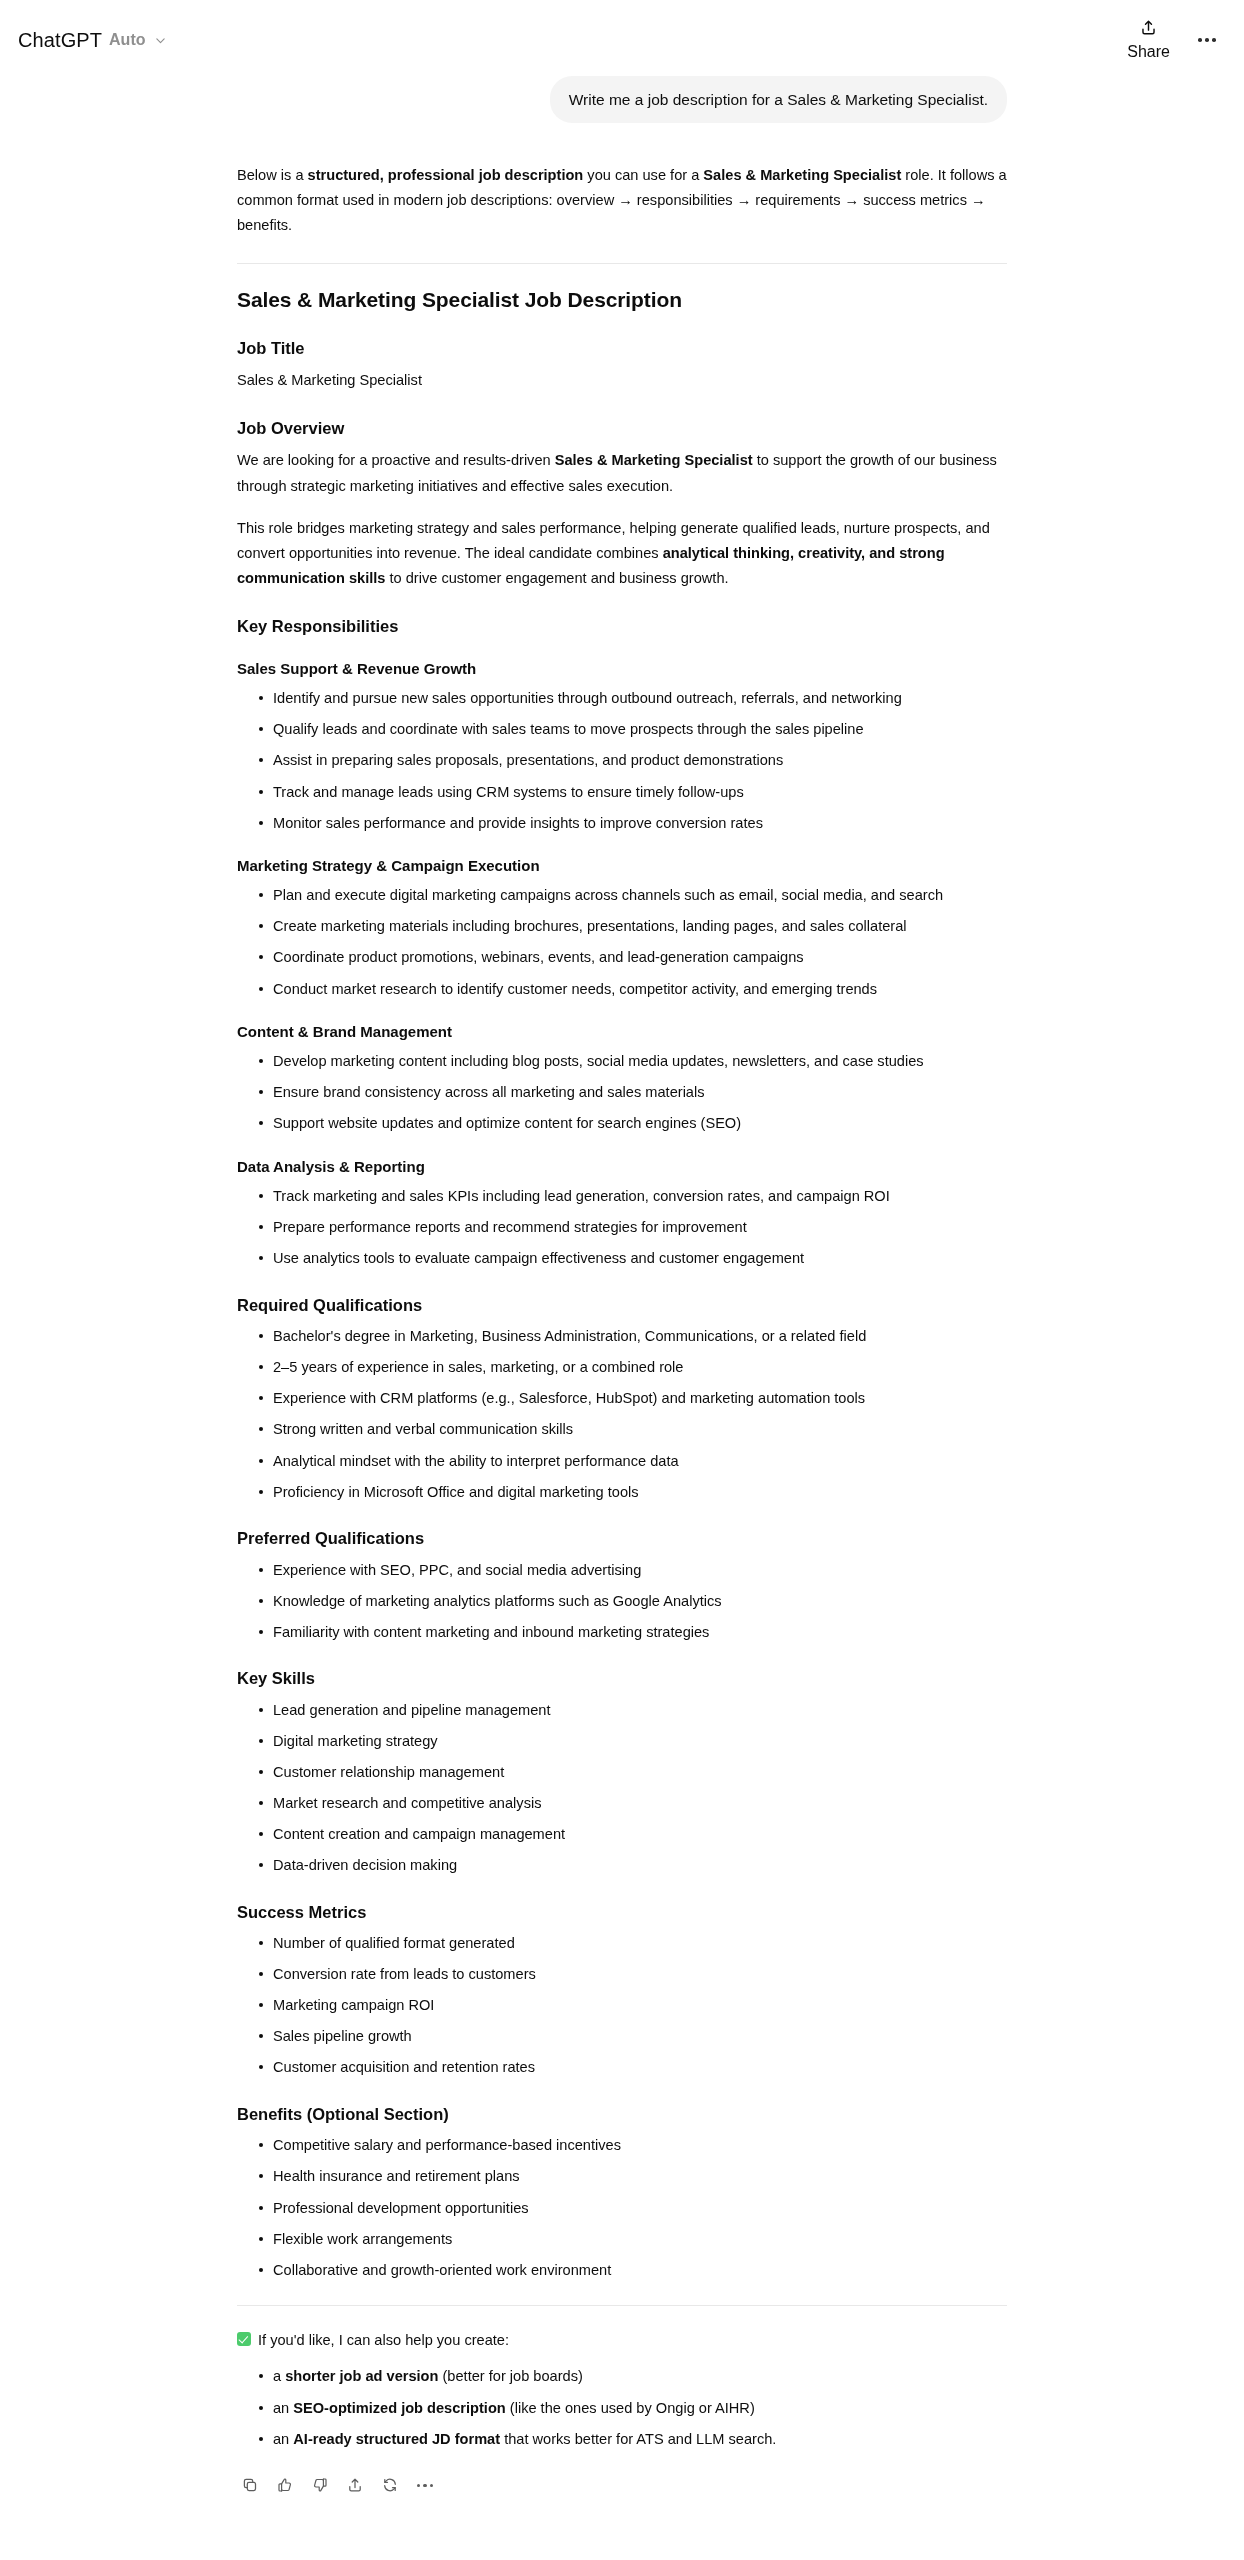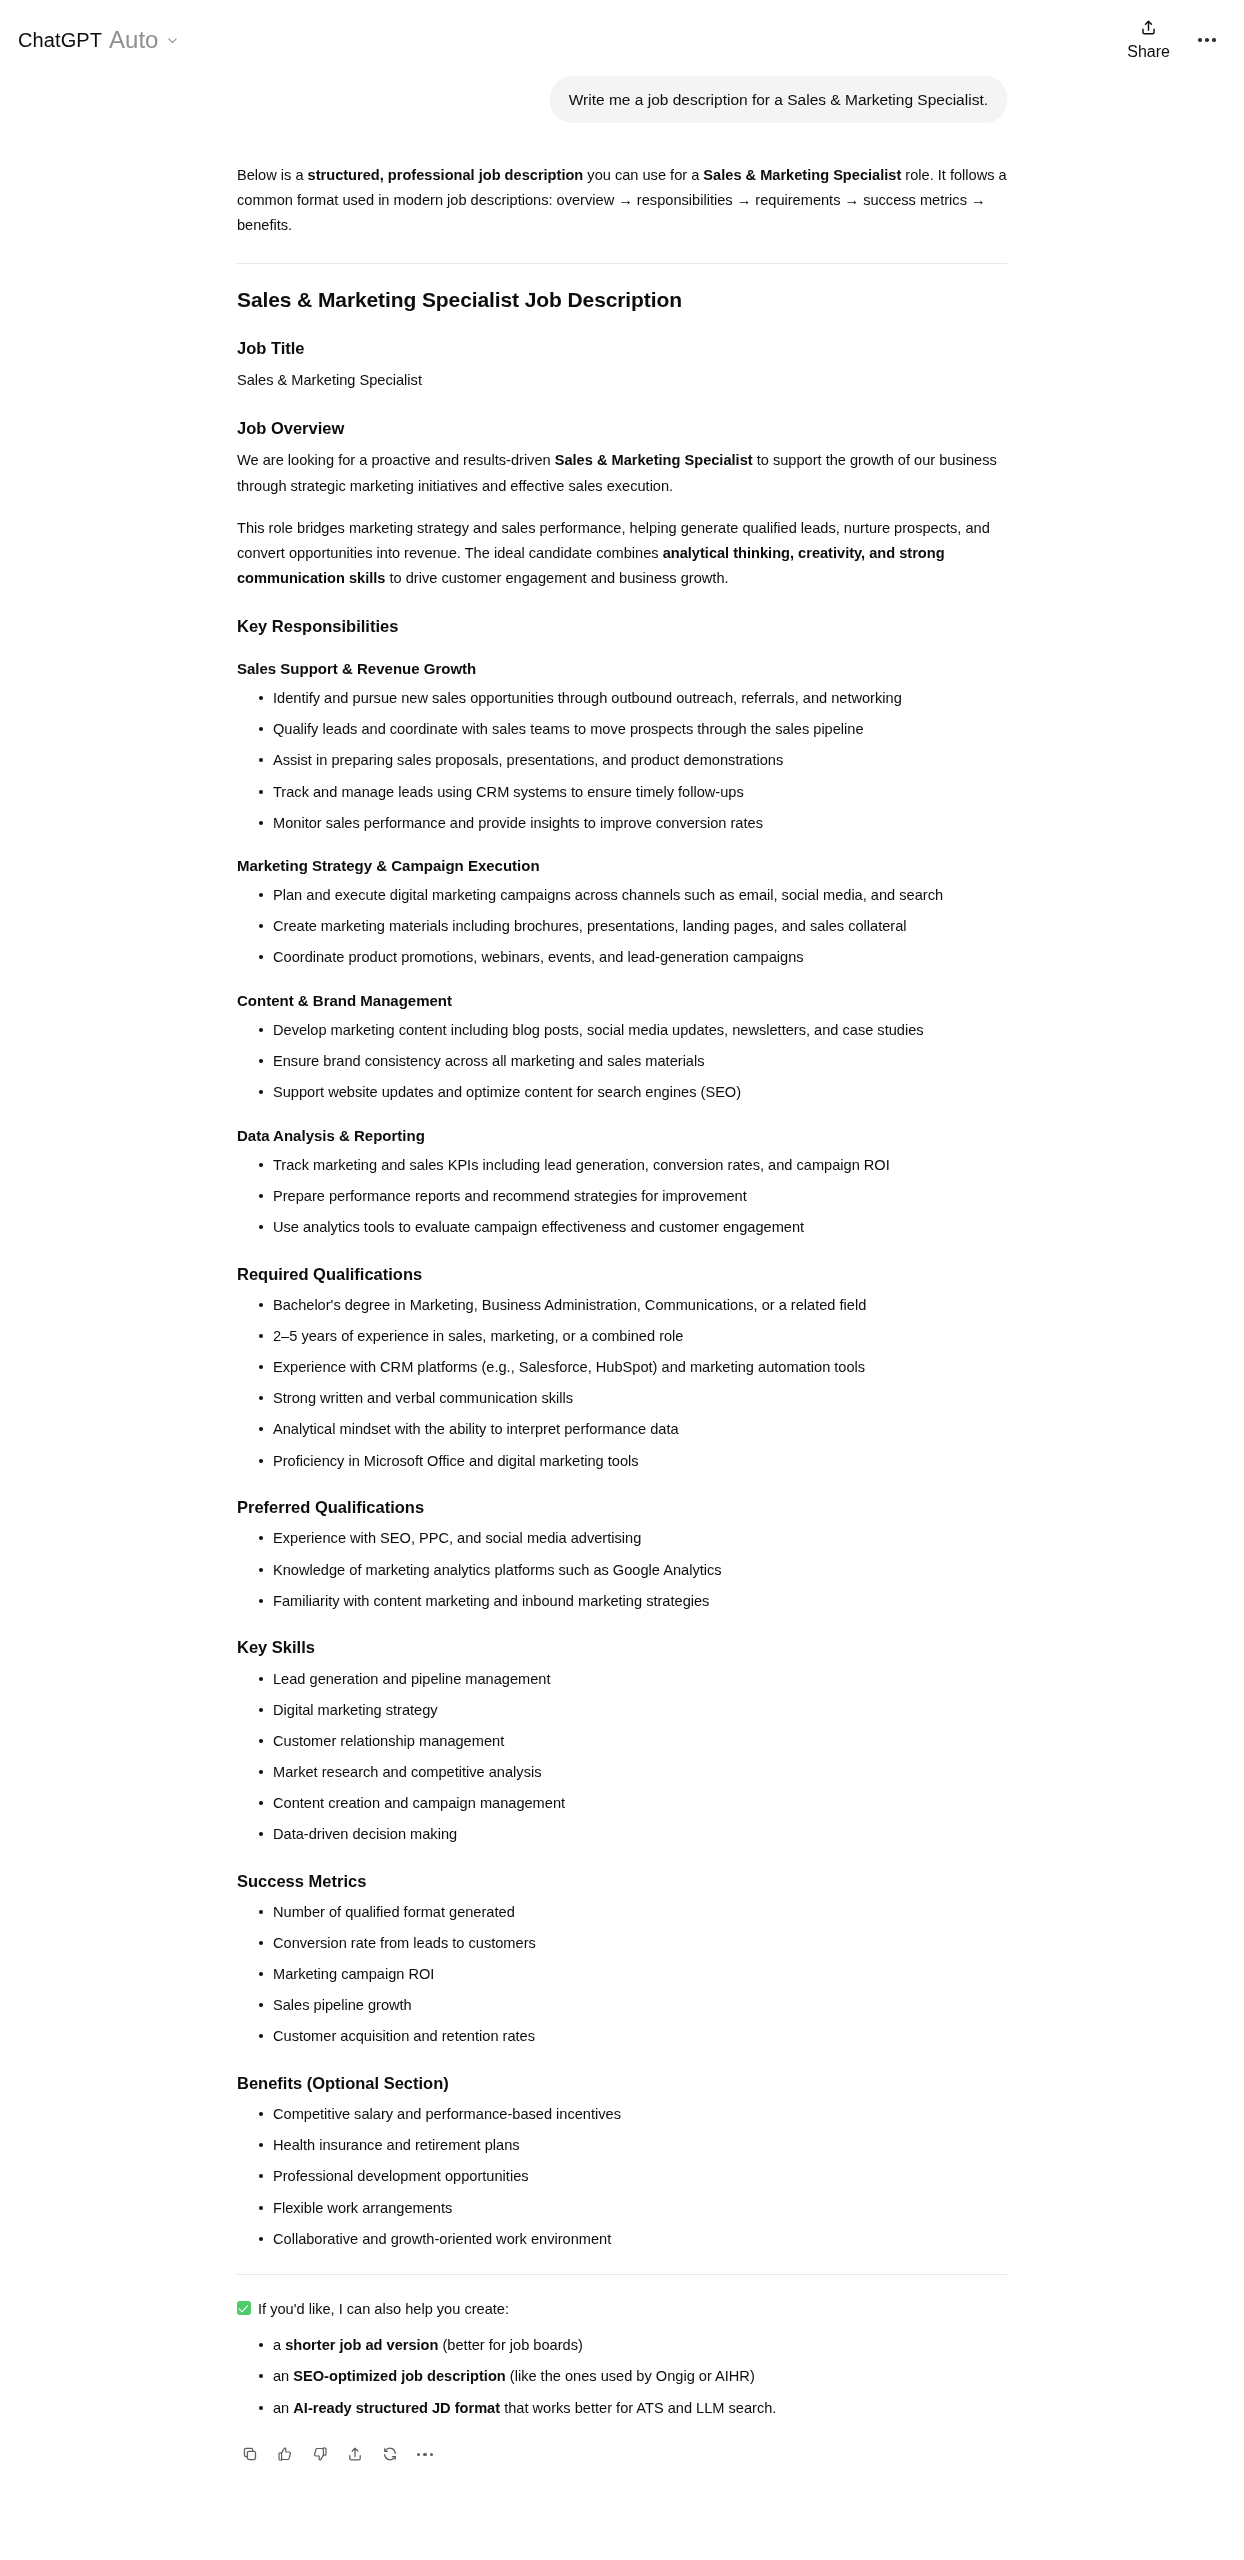--- a/index.html
+++ b/index.html
@@ -31,22 +31,22 @@
     align-items: center;
     gap: 7px;
   }
   .brand {
     font-size: 20px;
     font-weight: 400;
     color: #0d0d0d;
     letter-spacing: 0.1px;
   }
   .model-name {
-    font-size: 24px;
-    font-weight: 400;
+    font-size: 16px;
+    font-weight: 700;
     color: #8f8f8f;
   }
   .chev {
     display: inline-block;
     width: 13px;
     height: 13px;
     color: #8f8f8f;
     margin-left: 1px;
   }
   .chev svg { display:block; width:100%; height:100%; }
@@ -296,20 +296,21 @@
         <li>Assist in preparing sales proposals, presentations, and product demonstrations</li>
         <li>Track and manage leads using CRM systems to ensure timely follow-ups</li>
         <li>Monitor sales performance and provide insights to improve conversion rates</li>
       </ul>
 
       <h3 class="sub">Marketing Strategy &amp; Campaign Execution</h3>
       <ul class="bullets">
         <li>Plan and execute digital marketing campaigns across channels such as email, social media, and search</li>
         <li>Create marketing materials including brochures, presentations, landing pages, and sales collateral</li>
         <li>Coordinate product promotions, webinars, events, and lead-generation campaigns</li>
+        <li>Conduct market research to identify customer needs, competitor activity, and emerging trends</li>
       </ul>
 
       <h3 class="sub">Content &amp; Brand Management</h3>
       <ul class="bullets">
         <li>Develop marketing content including blog posts, social media updates, newsletters, and case studies</li>
         <li>Ensure brand consistency across all marketing and sales materials</li>
         <li>Support website updates and optimize content for search engines (SEO)</li>
       </ul>
 
       <h3 class="sub">Data Analysis &amp; Reporting</h3>

